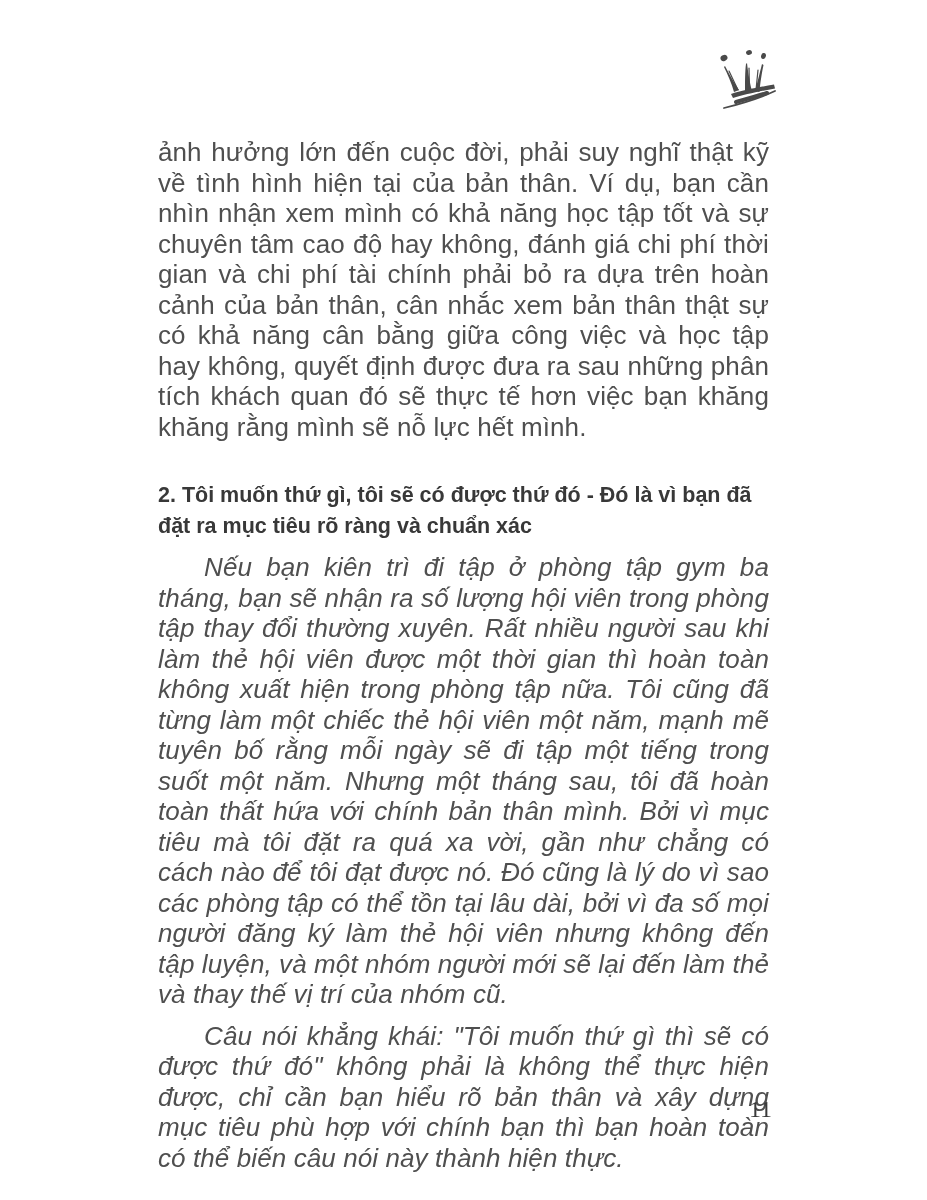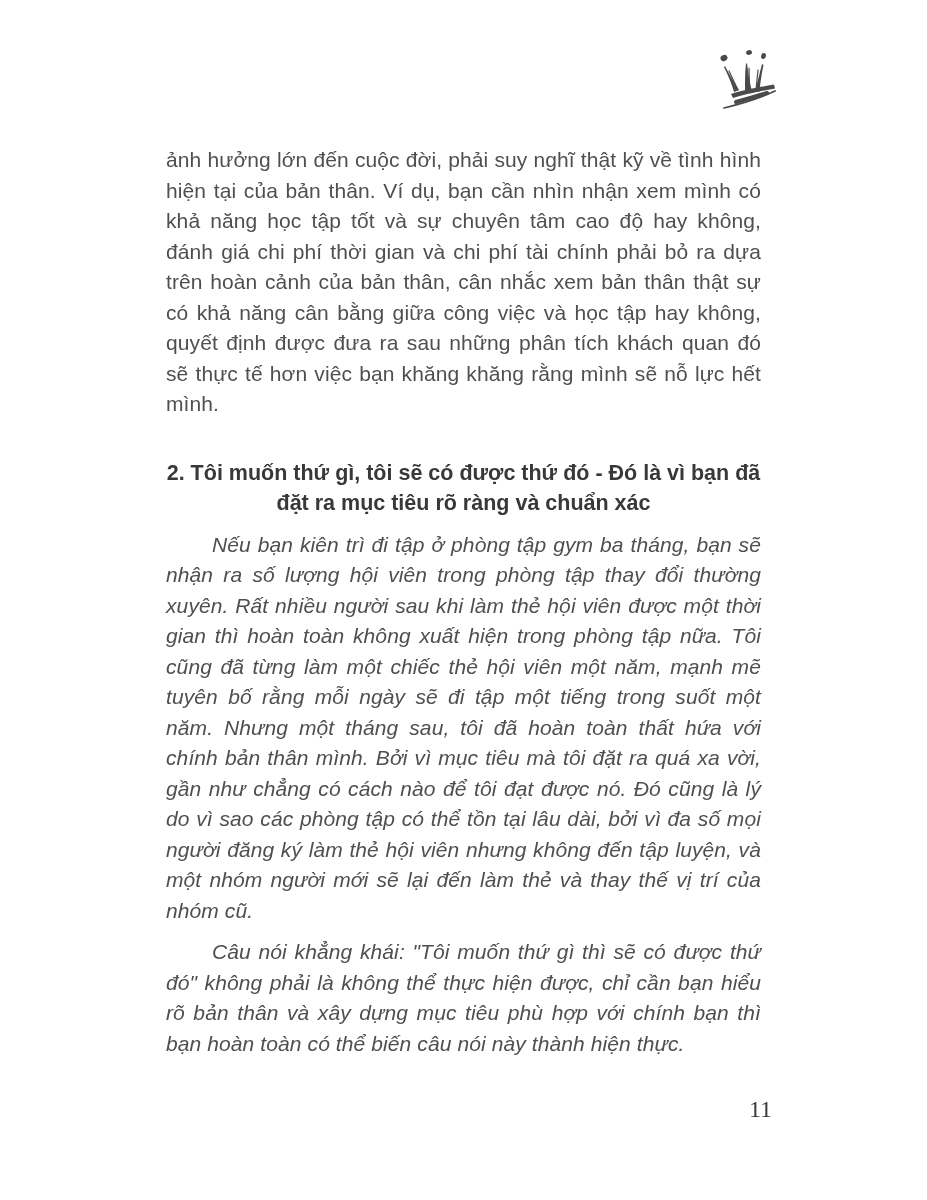--- a/index.html
+++ b/index.html
@@ -26,34 +26,34 @@
     width: 90px;
     height: 80px;
   }
   .content {
     position: absolute;
     left: 158px;
     top: 137px;
     width: 611px;
   }
   .para {
-    margin: 8px;
-    font-size: 21px;
+    margin: 0;
+    font-size: 26px;
     line-height: 30.5px;
     color: var(--ink);
     text-align: justify;
     letter-spacing: 0.1px;
   }
   .heading {
     margin: 38px 0 7px 0;
     font-size: 21.5px;
     line-height: 30.5px;
     font-weight: bold;
     color: var(--heading_ink);
-    text-align: center;
+    text-align: left;
   }
   .indent {
     text-indent: 46px;
     margin-top: 11px;
     font-style: italic;
   }
   .cont-end {
     text-align-last: justify;
   }
   .page-number {

